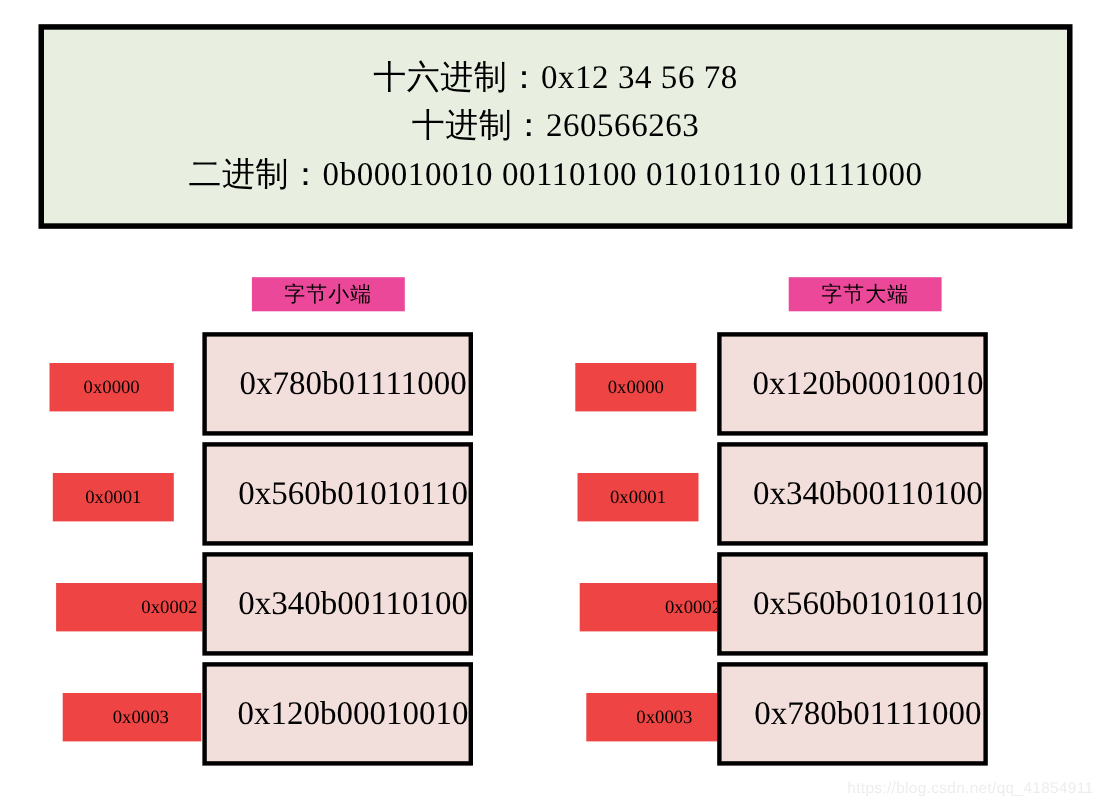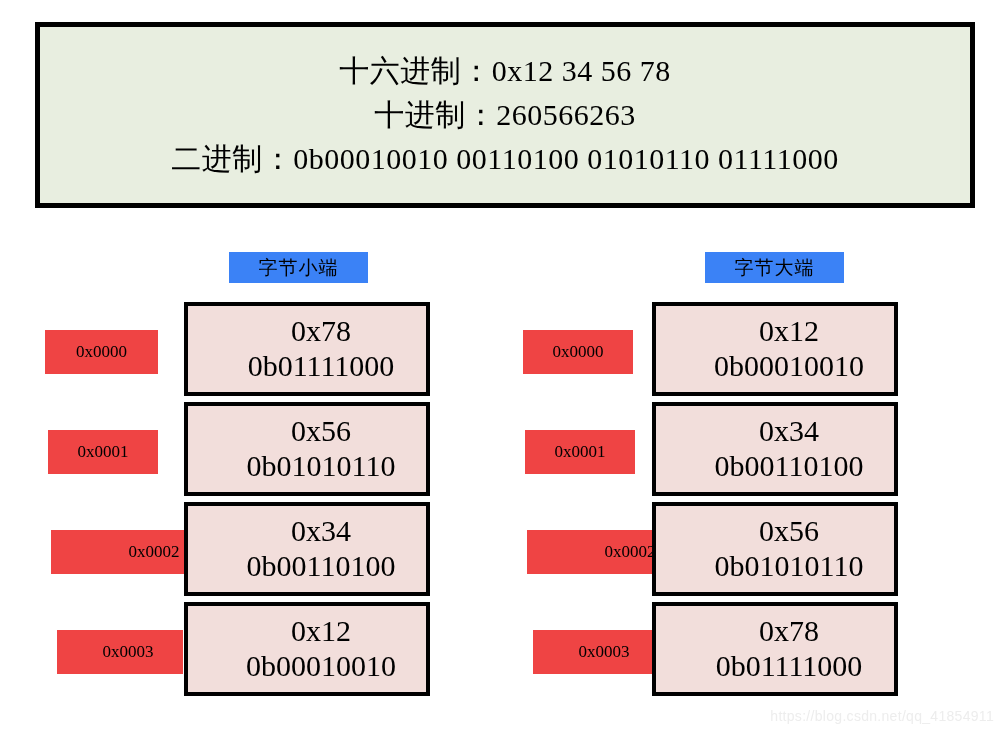--- a/index.html
+++ b/index.html
@@ -46,29 +46,29 @@
     top: 252px;
   }
   #col-little { left: 45px; }
   #col-big    { left: 513px; }
 
   .col-header {
     position: absolute;
     top: 0;
     width: 139px;
     height: 31px;
-    background: #3b82f6;
+    background: #ec4899;
     display: flex;
     align-items: center;
     justify-content: center;
     font-size: 19px;
     letter-spacing: 1px;
   }
   #col-little .col-header { left: 184px; }
-  #col-big    .col-header { left: 192px; }
+  #col-big    .col-header { left: 204px; }
 
   .rows {
     position: absolute;
     top: 50px;
     left: 0;
   }
 
   .mem-row {
     position: relative;
     height: 99px;
@@ -88,21 +88,21 @@
   .byte-cell {
     position: absolute;
     left: 139px;
     top: 0;
     width: 246px;
     height: 94px;
     background: #f2dedb;
     border: 4px solid #000000;
     box-sizing: border-box;
     display: flex;
-    flex-direction: column;
+    flex-direction: row;
     align-items: center;
     justify-content: center;
     padding-left: 28px;
   }
   .byte-hex {
     font-size: 30px;
     line-height: 34px;
   }
   .byte-bin {
     font-size: 30px;

